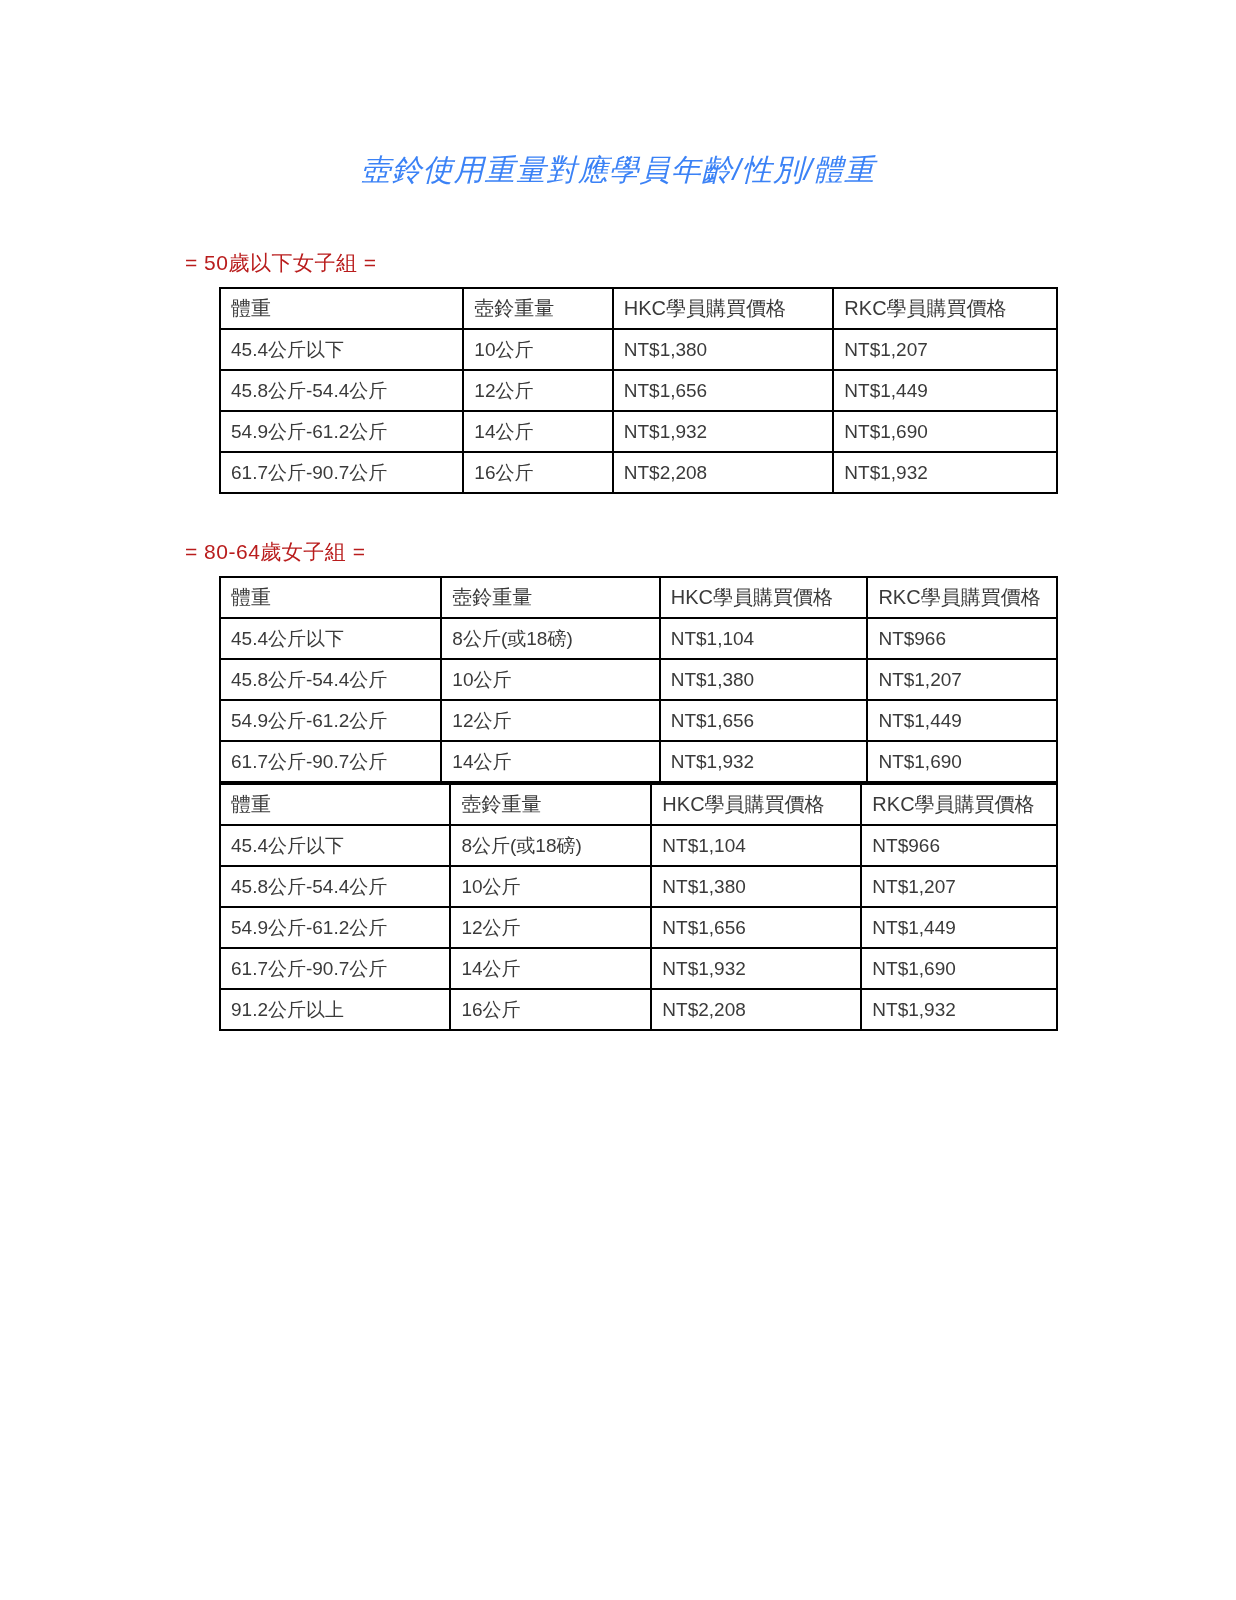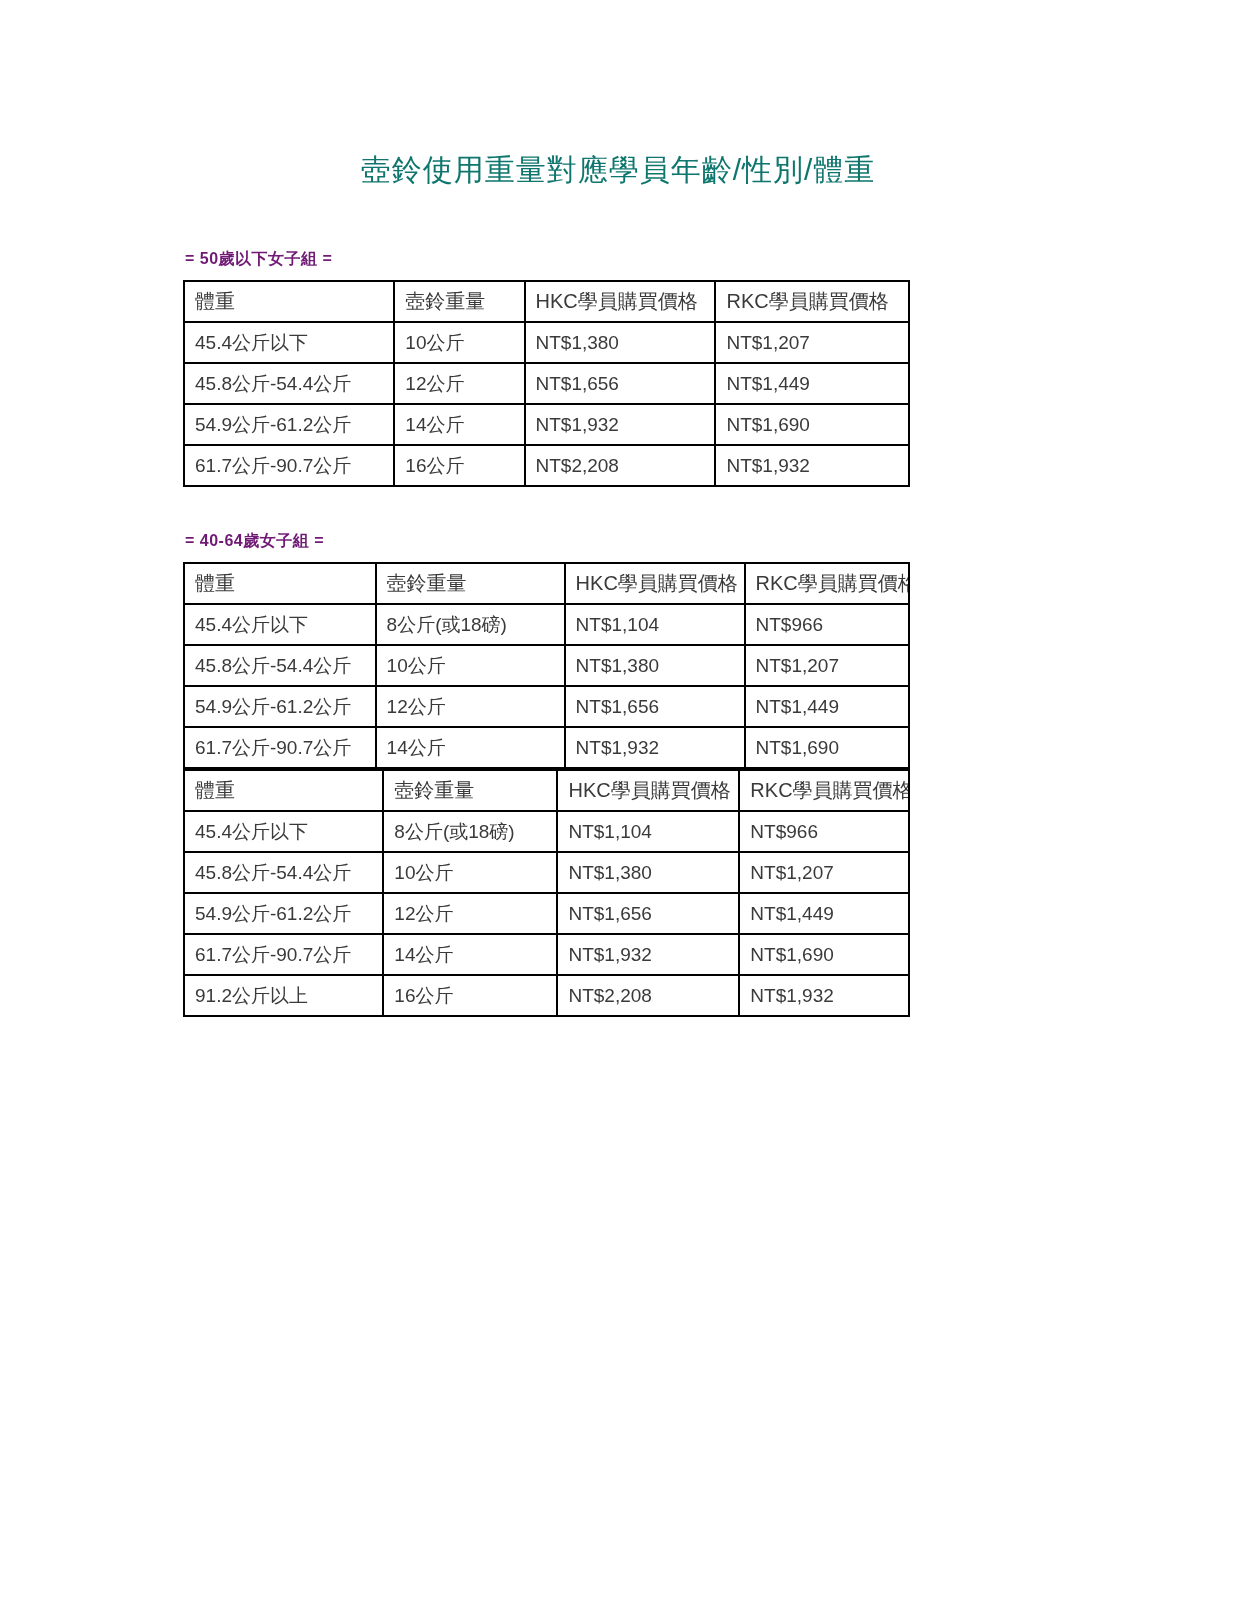--- a/index.html
+++ b/index.html
@@ -14,41 +14,43 @@
     position: relative;
     overflow: hidden;
   }
   .doc-title {
     margin: 0;
     padding-top: 150px;
     text-align: center;
     font-size: 30px;
     font-weight: 400;
     letter-spacing: 1px;
-    color: #0f766e;
+    color: #3b82f6;
+    font-style: italic;
   }
   .content {
     margin-left: 183px;
     width: 871px;
   }
   .table-section { margin: 0; }
   .section-heading {
     margin: 44px 0 10px 2px;
-    font-size: 16px;
-    font-weight: 700;
+    font-size: 21px;
+    font-weight: 400;
     letter-spacing: 0.5px;
-    color: #701a75;
+    color: #b91c1c;
   }
   .table-section:first-child .section-heading {
     margin-top: 58px;
   }
   table.data-table {
     border-collapse: collapse;
     table-layout: fixed;
-    width: 727px;
+    width: 839px;
+    margin-left: 36px;
   }
   table.data-table th,
   table.data-table td {
     border: 2px solid #000000;
     height: 39px;
     padding: 0 10px;
     text-align: left;
     vertical-align: middle;
     font-weight: 400;
     color: #3a3a3a;
@@ -113,21 +115,21 @@
             <tr>
               <td>61.7公斤-90.7公斤</td>
               <td>16公斤</td>
               <td>NT$2,208</td>
               <td>NT$1,932</td>
             </tr>
           </tbody>
         </table>
       </section>
       <section class="table-section">
-        <h2 class="section-heading">= 40-64歲女子組 =</h2>
+        <h2 class="section-heading">= 80-64歲女子組 =</h2>
         <table class="data-table table-1">
           <thead>
             <tr>
               <th>體重</th>
               <th>壺鈴重量</th>
               <th>HKC學員購買價格</th>
               <th>RKC學員購買價格</th>
             </tr>
           </thead>
           <tbody>

